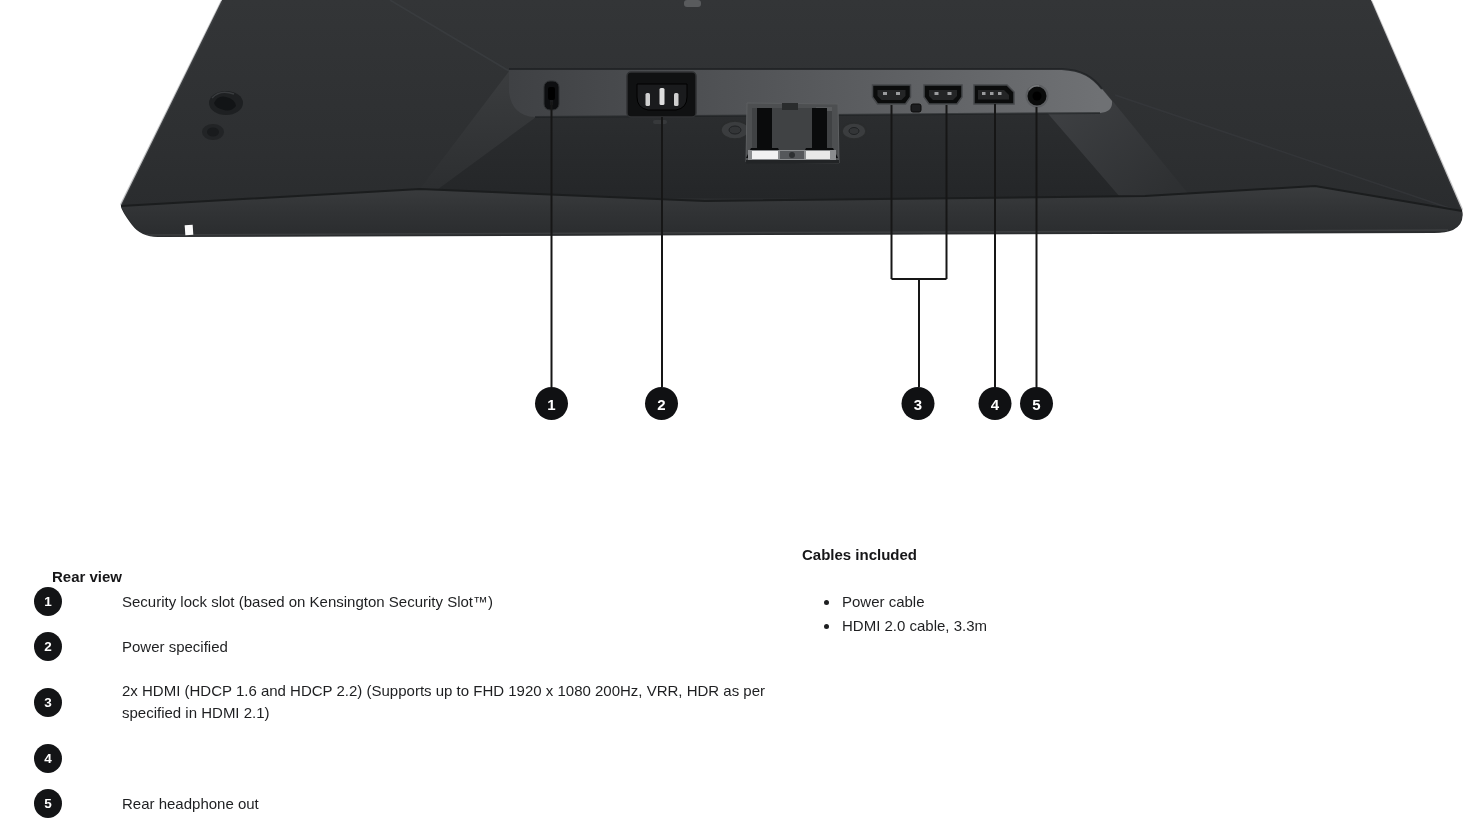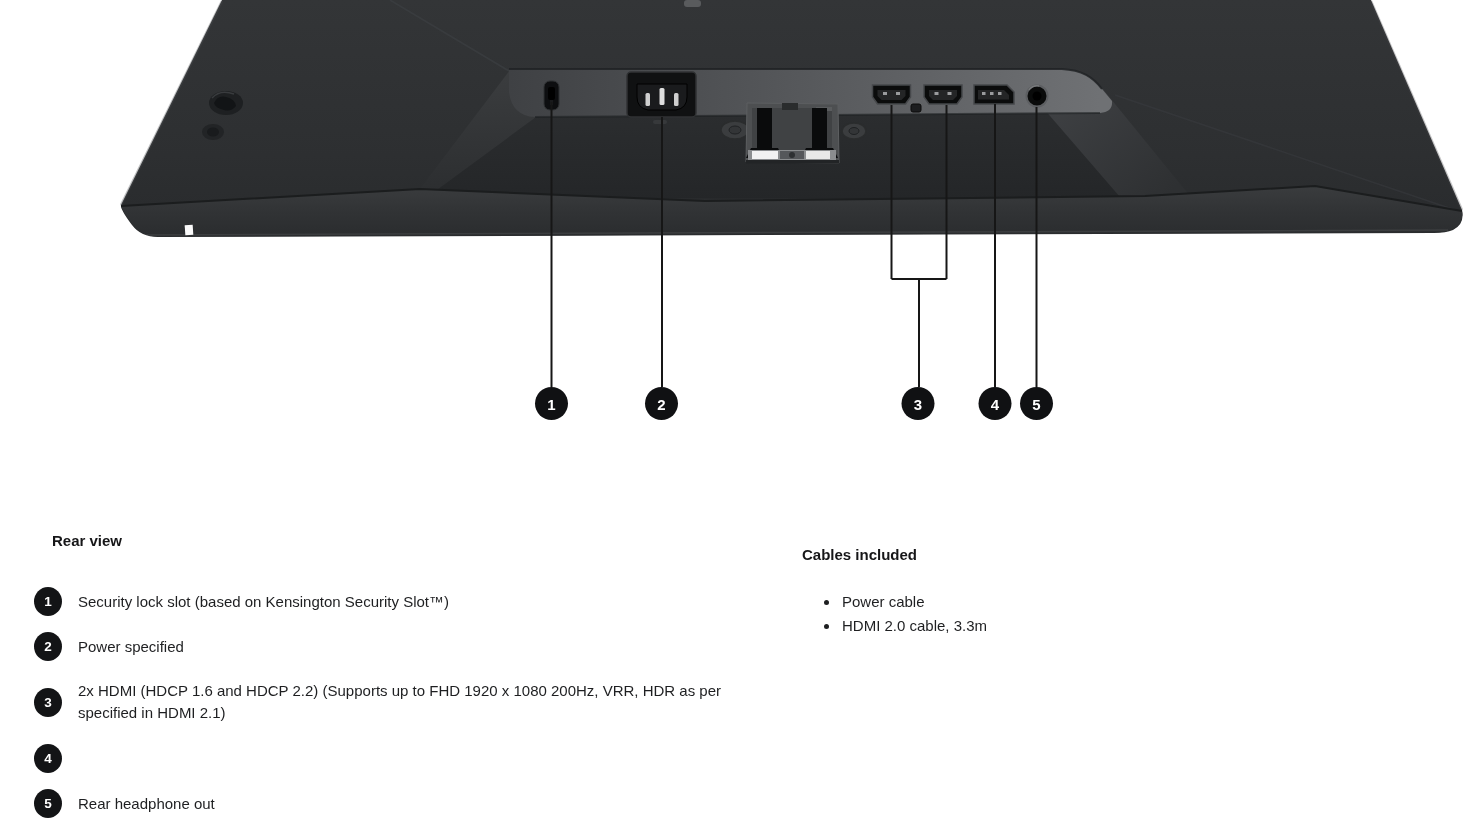--- a/index.html
+++ b/index.html
@@ -18,21 +18,21 @@
   }
   .legend-row {
     position:absolute; left:34px; display:flex; align-items:center; gap:16px;
   }
   .num-badge {
     flex:0 0 auto; width:28px; height:29px; border-radius:50%;
     background:#131416; color:#fff; font-size:13.5px; font-weight:700;
     display:flex; align-items:center; justify-content:center;
   }
   .legend-label {
-    font-size:15px; line-height:22px; color:#1e1f21;
+    font-size:15px; line-height:22px; color:#1e1f21;margin-left:44px;
   }
   .row-wide .legend-label { width:705px; }
   .cables-list {
     position:absolute; left:808px; top:578px; margin:12px; padding:0 0 0 20px;
     list-style:disc;
   }
   .cables-list li {
     font-size:15px; line-height:23.5px; color:#1e1f21; padding-left:2px;
   }
 </style>
@@ -197,21 +197,21 @@
     <g>
       <circle cx="995" cy="403.5" r="16.5" fill="#101113"></circle>
       <text class="callout-num" x="995" y="404" text-anchor="middle" dominant-baseline="central">4</text>
     </g>
     <g>
       <circle cx="1036.5" cy="403.5" r="16.5" fill="#101113"></circle>
       <text class="callout-num" x="1036.5" y="404" text-anchor="middle" dominant-baseline="central">5</text>
     </g>
   </svg>
 
-  <div class="section-title" style="left:52px; top:532px;">Rear view</div>
+  <div class="section-title" style="left:52px; top:568px;">Rear view</div>
 
   <div class="legend-row" style="top:587px;">
     <div class="num-badge">1</div>
     <div class="legend-label">Security lock slot (based on Kensington Security Slot™)</div>
   </div>
 
   <div class="legend-row" style="top:632px;">
     <div class="num-badge">2</div>
     <div class="legend-label">Power specified</div>
   </div>

